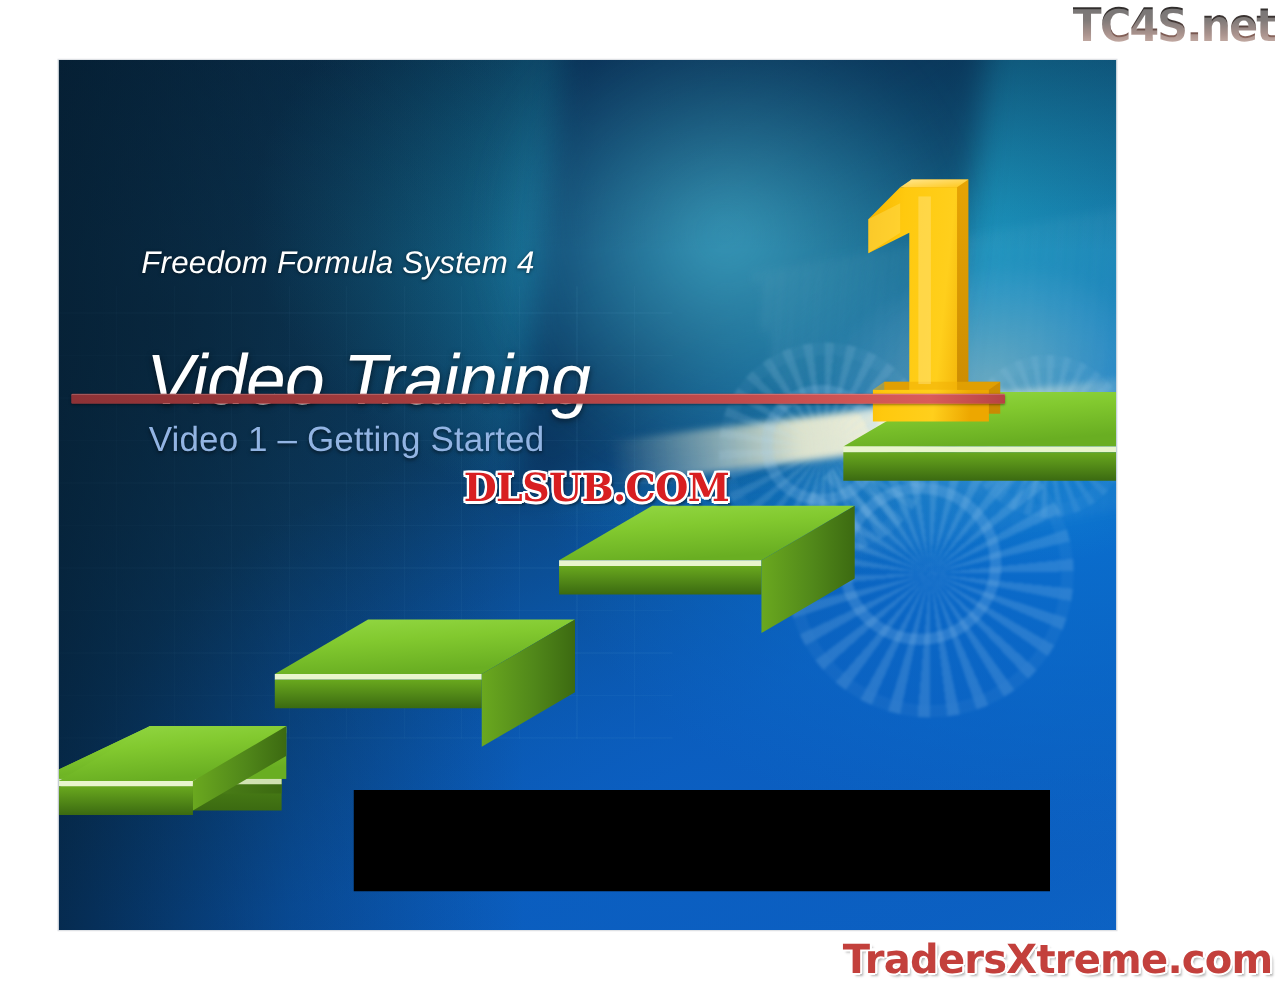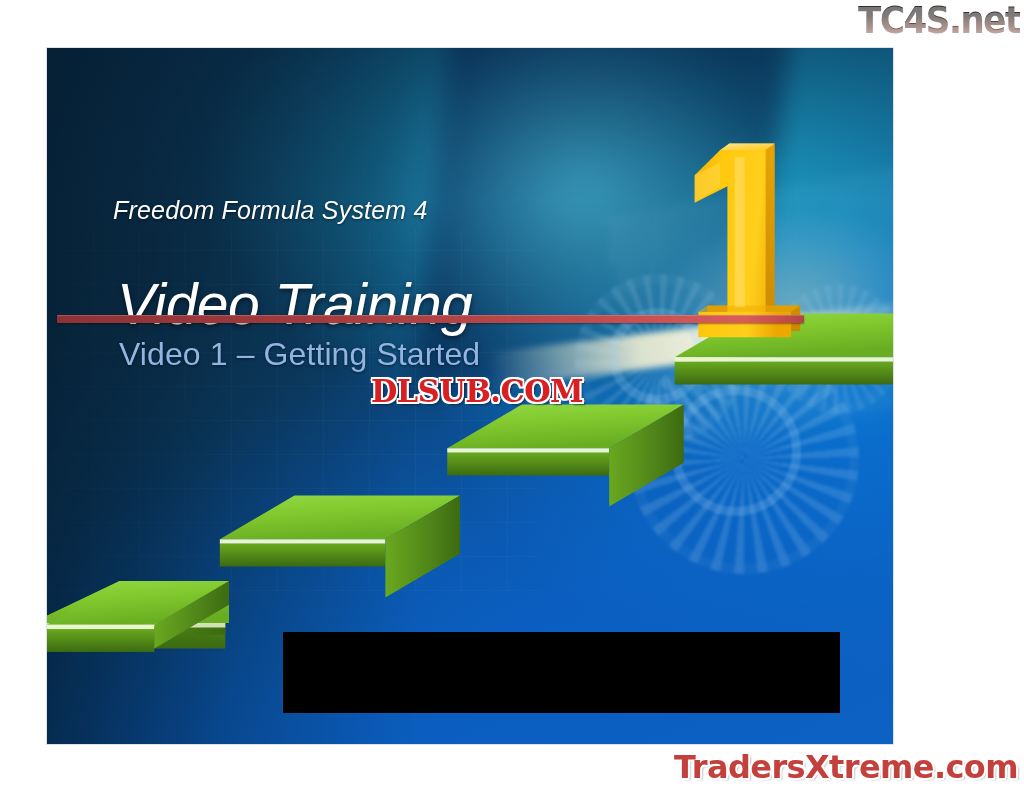--- a/index.html
+++ b/index.html
@@ -178,21 +178,21 @@
     height: 8px;
     background: linear-gradient(90deg, #8e3236 0%, #a03a3c 30%, #c24b4c 72%, #d95c5a 92%, #b64344 100%);
     border-radius: 1px;
     box-shadow: 0 1px 2px rgba(0,0,0,0.4), inset 0 1px 0 rgba(255,255,255,0.18);
   }
   .subhead {
     position: absolute;
     left: 72px;
     top: 288px;
     color: #92b4e3;
-    font-size: 32px;
+    font-size: 28px;
     font-weight: 400;
     letter-spacing: 0.1px;
     text-shadow: 0 1px 3px rgba(0,0,0,0.5);
     white-space: nowrap;
   }
 
   
   .dlsub {
     position: absolute;
     left: 324px;

